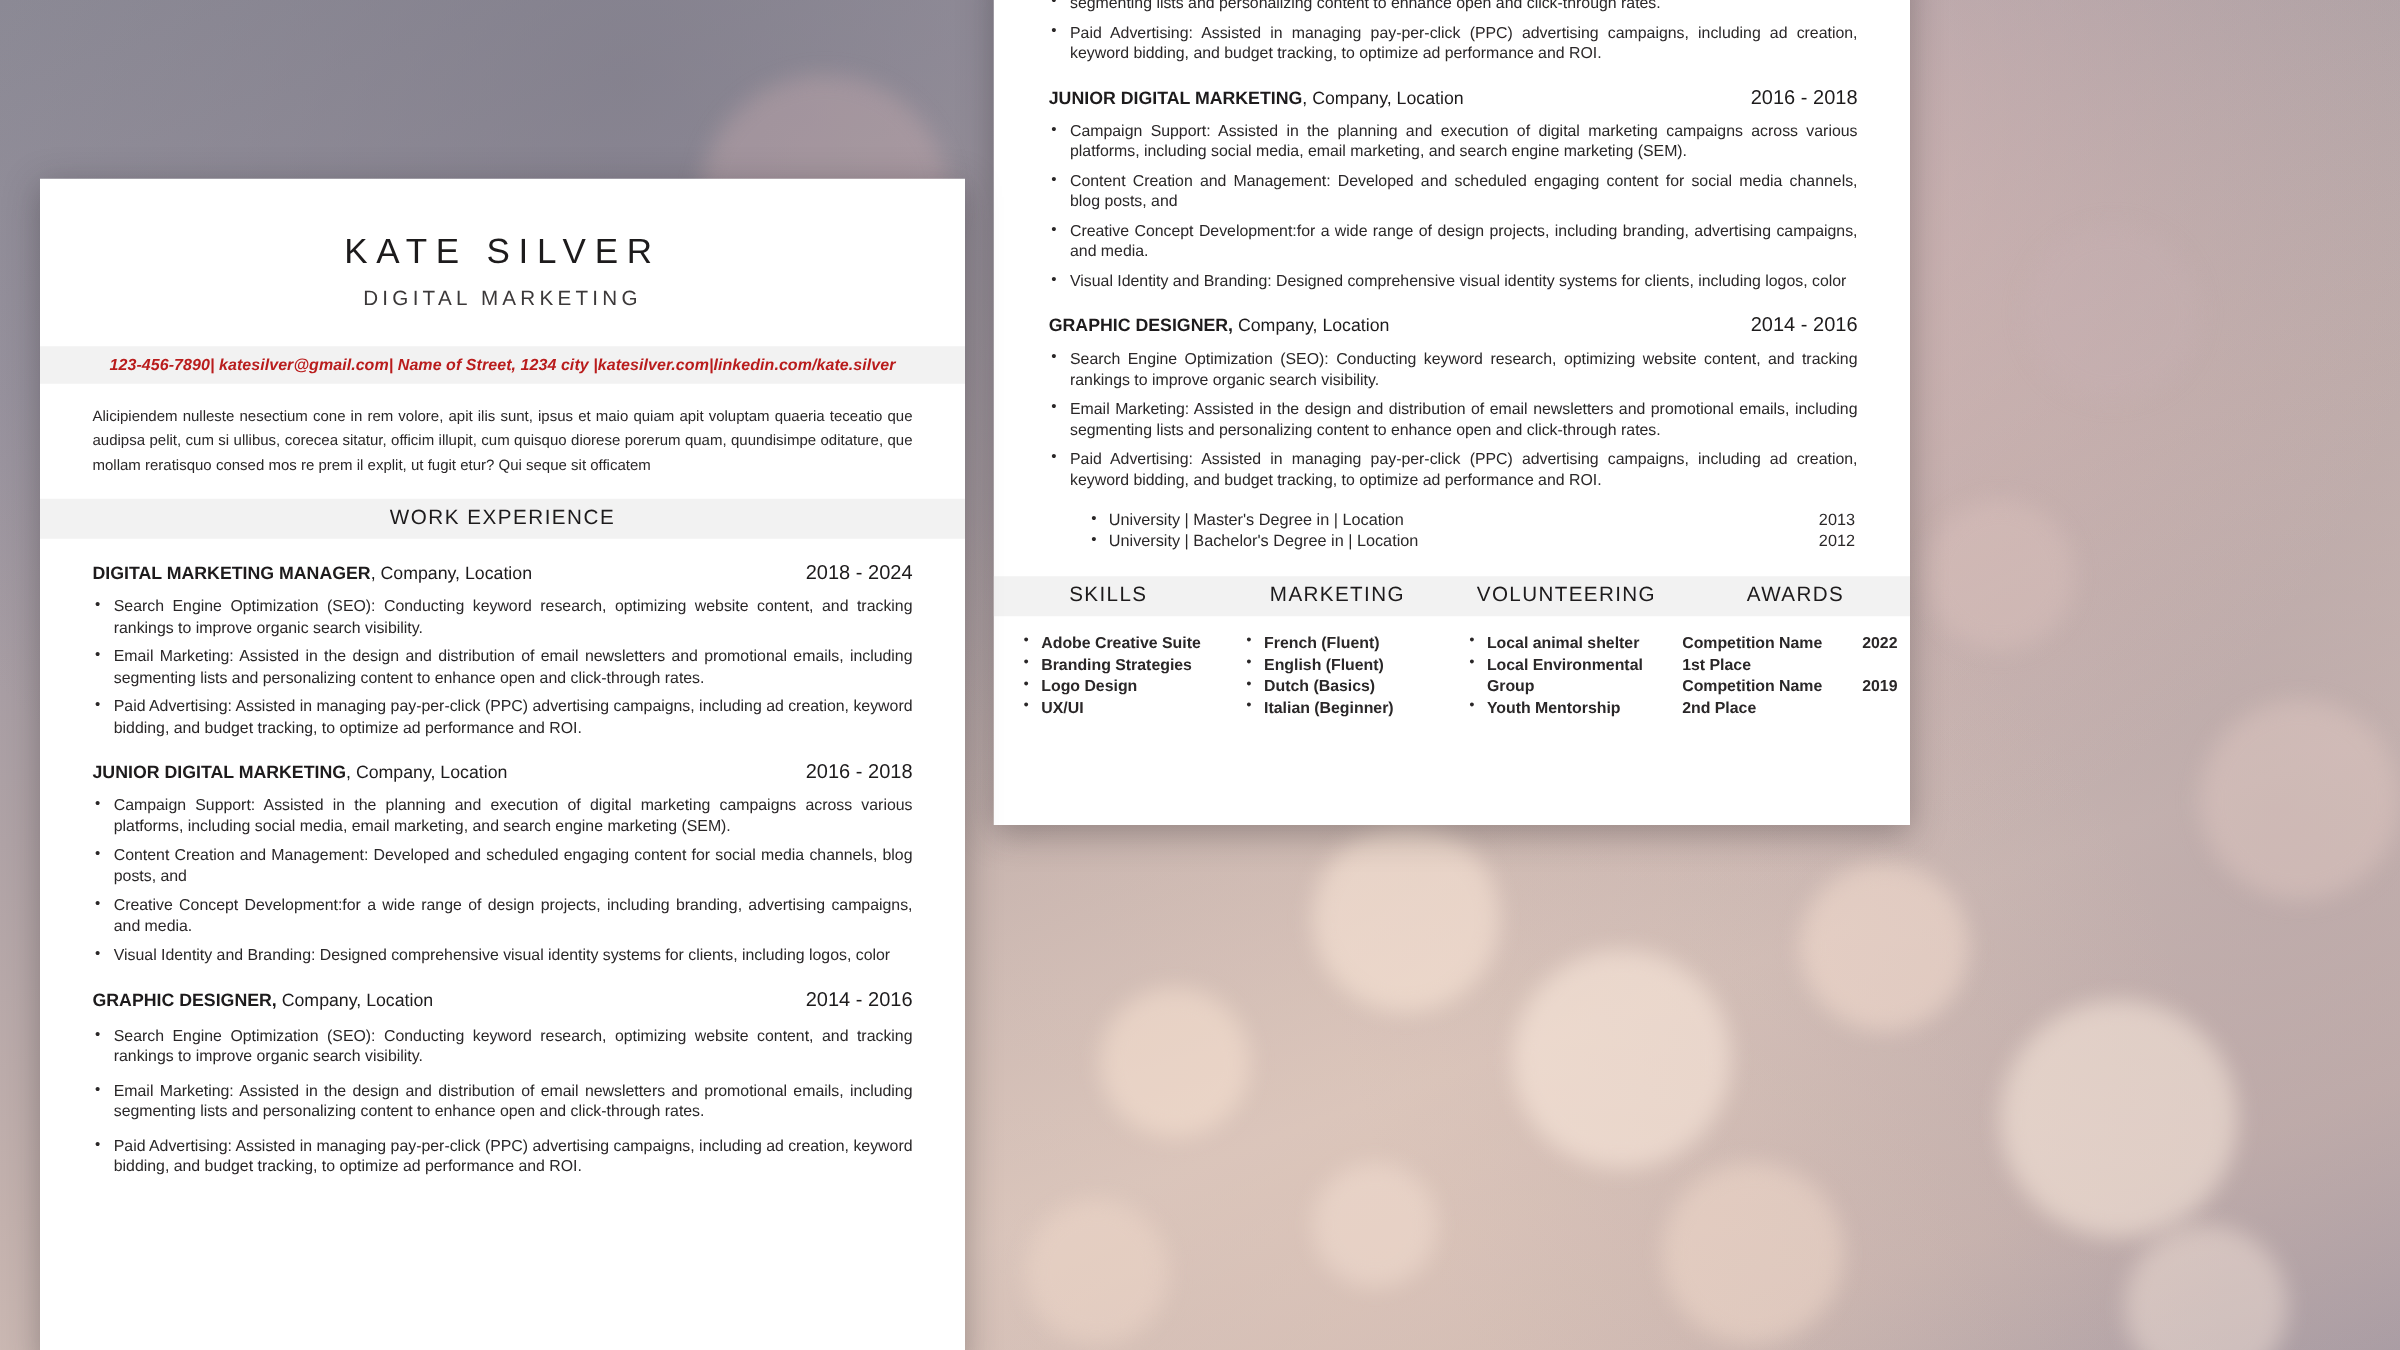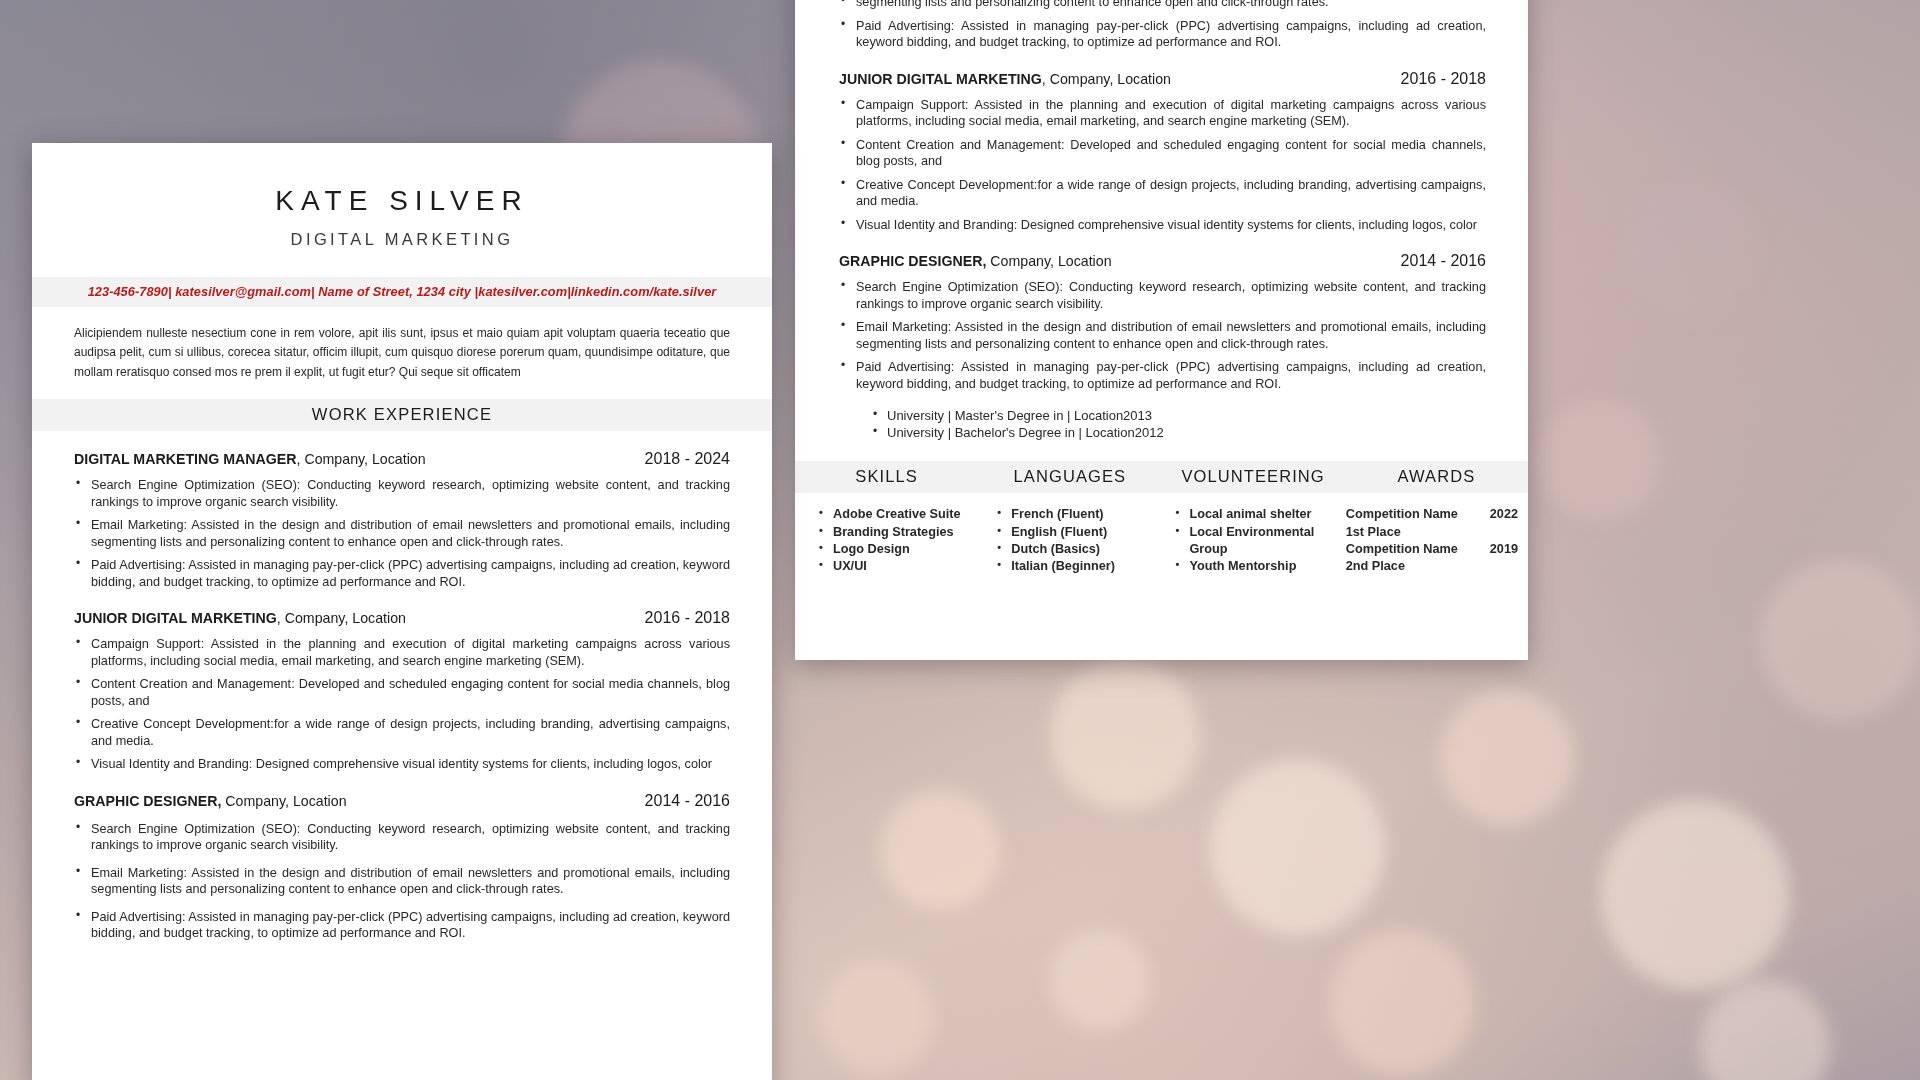--- a/index.html
+++ b/index.html
@@ -126,20 +126,21 @@
     content: "\2022";
     position: absolute; left: 2px; top: -1px;
     font-size: 12px;
     color: #2a2728;
   }
   
   .back-inner { padding: 0 34px; }
   .edu-list { margin-top: 16px; padding: 0 10px 0 44px; }
   .edu-row {
     display: flex;
+    justify-content: space-between;
     font-size: 13px;
     color: #2a2728;
     line-height: 1.28;
     position: relative;
     padding-left: 14px;
   }
   .edu-row::before {
     content: "\2022";
     position: absolute; left: 0; top: -1px; font-size: 12px;
   }
@@ -255,21 +256,21 @@
           <span>2013</span>
         </div>
         <div class="edu-row">
           <span>University | Bachelor's Degree in | Location</span>
           <span>2012</span>
         </div>
       </div>
 
       <div class="grid4 grid4-bar" style="margin-left:-34px;margin-right:-34px;">
         <div>SKILLS</div>
-        <div>LANGUAGES</div>
+        <div>MARKETING</div>
         <div>VOLUNTEERING</div>
         <div>AWARDS</div>
       </div>
 
       <div class="grid4 grid4-body" style="margin-left:-24px;margin-right:-24px;font-weight:bold;">
         <div class="col">
           <ul>
             <li>Adobe Creative Suite</li>
             <li>Branding Strategies</li>
             <li>Logo Design</li>

